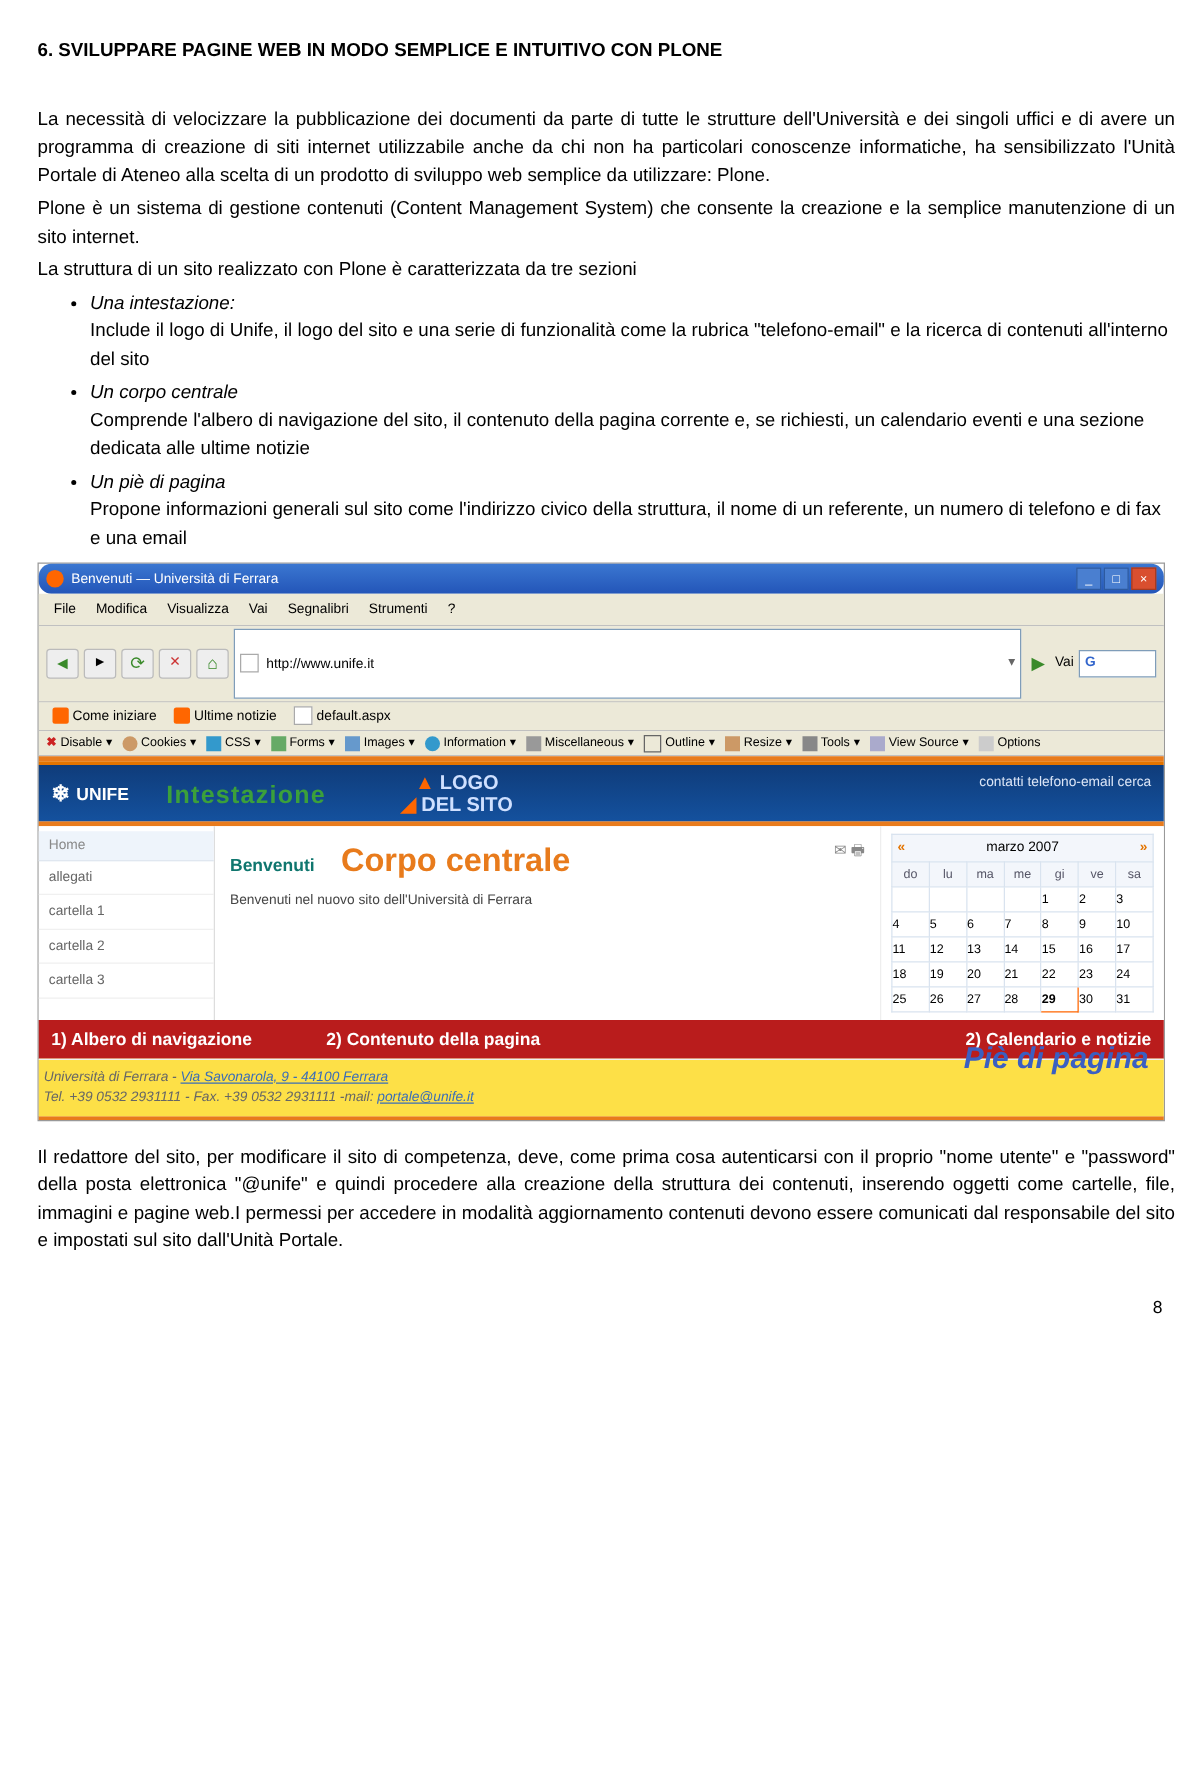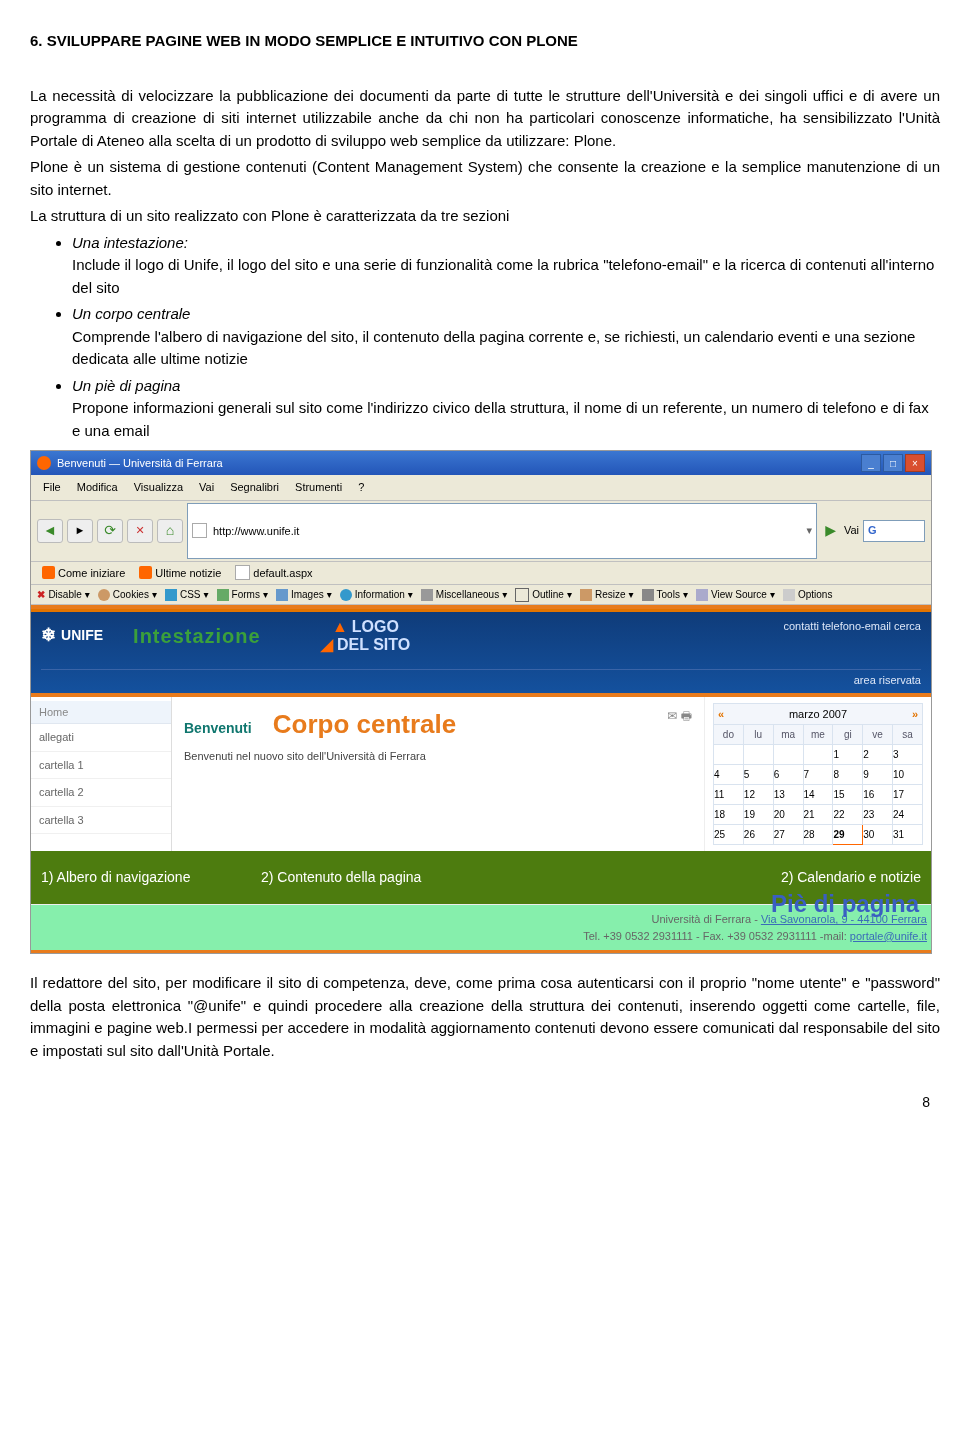--- a/index.html
+++ b/index.html
@@ -38,20 +38,21 @@
     width: 900px;
     font-size: 11px;
     font-family: Tahoma, Arial, sans-serif;
   }
   .titlebar {
     background: linear-gradient(#3b77d1, #2355b8);
     color: #fff;
     padding: 3px 6px;
     display: flex;
     align-items: center;
+    border-radius: 10px;
   }
   .titlebar .ff-icon {
     width: 14px; height: 14px; background: #f60; border-radius: 50%; margin-right: 6px;
   }
   .titlebar .spacer { flex: 1; }
   .winbtn {
     width: 18px; height: 16px; background: #4a7fd0; border: 1px solid #2d5aa0;
     margin-left: 2px; display: inline-flex; align-items: center; justify-content: center;
     font-size: 10px; color: #fff;
   }
@@ -146,30 +147,30 @@
     background: #f3f6fb; border: 1px solid #d9e3ef; border-bottom: 0; padding: 2px 4px; }
   .cal-hdr .arrow { color: #e37400; font-weight: bold; cursor: pointer; }
   table.cal { border-collapse: collapse; width: 100%; font-size: 10px; }
   table.cal th, table.cal td {
     border: 1px solid #d9e3ef; padding: 2px 0; width: 14.28%;
   }
   table.cal th { background: #f3f6fb; color: #556; font-weight: normal; }
   table.cal td.today { border: 1px solid #f60; font-weight: bold; }
   
   .annot-bar {
-    background: #4d7c0f; color: #fff; font-weight: normal; font-size: 14px;
-    padding: 16px 10px; display: flex;
+    background: #b91c1c; color: #fff; font-weight: bold; font-size: 14px;
+    padding: 5px 10px; display: flex;
   }
   .annot-bar .a1 { flex: 0 0 220px; }
   .annot-bar .a2 { flex: 1; }
   .annot-bar .a3 { text-align: right; flex: 0 0 260px; }
   
   .footer {
-    background: #86efac; text-align: right; font-size: 11px; color: #666;
-    padding: 6px 4px; position: relative; border-top: 1px solid #eee;
+    background: #fde047; text-align: left; font-size: 11px; color: #666;
+    padding: 6px 4px; position: relative; border-top: 1px solid #eee; font-style: italic;
   }
   .footer a { color: #3a6db8; text-decoration: underline; }
   .pie-label {
     position: absolute; right: 12px; bottom: 28px; color: #3a5fc2;
     font-size: 24px; font-weight: bold;
   }
   .orange-bar2 { height: 3px; background: #e87b1c; }
   .statusbar {
     background: #ece9d8; border-top: 1px solid #c0c0c0; padding: 2px 6px;
     display: flex; font-size: 11px; color: #333;
@@ -285,21 +286,20 @@
         <span class="star">❄</span>
         <span>UNIFE</span>
       </div>
       <div class="intest-label">Intestazione</div>
       <div class="logo-sito">
         <div><span class="tri">▲</span><span>LOGO</span></div>
         <div><span class="tri">◢</span><span>DEL SITO</span></div>
       </div>
     </div>
     <div class="top-links">contatti   telefono-email   cerca</div>
-    <div class="area-ris">area riservata</div>
   </div>
 
   <div class="orange-bar"></div>
 
   <div class="site-body">
     <div class="navcol">
       <div class="home">Home</div>
       <div class="navitem">allegati</div>
       <div class="navitem">cartella 1</div>
       <div class="navitem">cartella 2</div>

